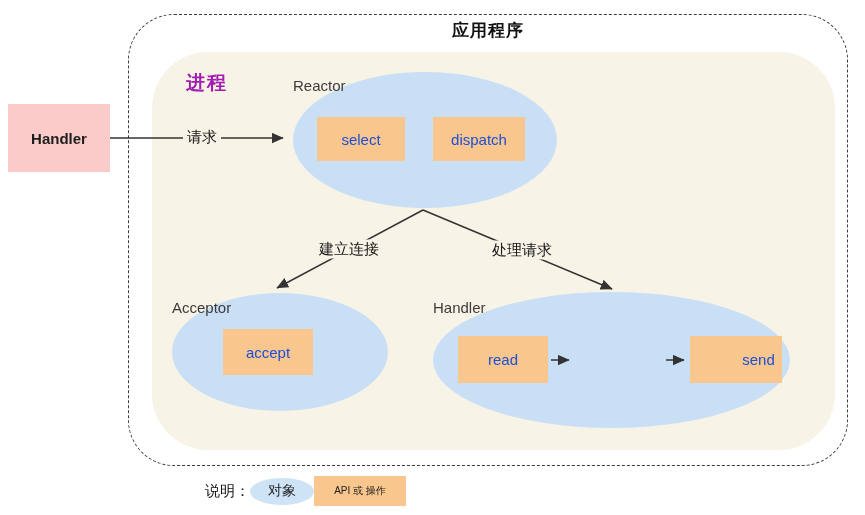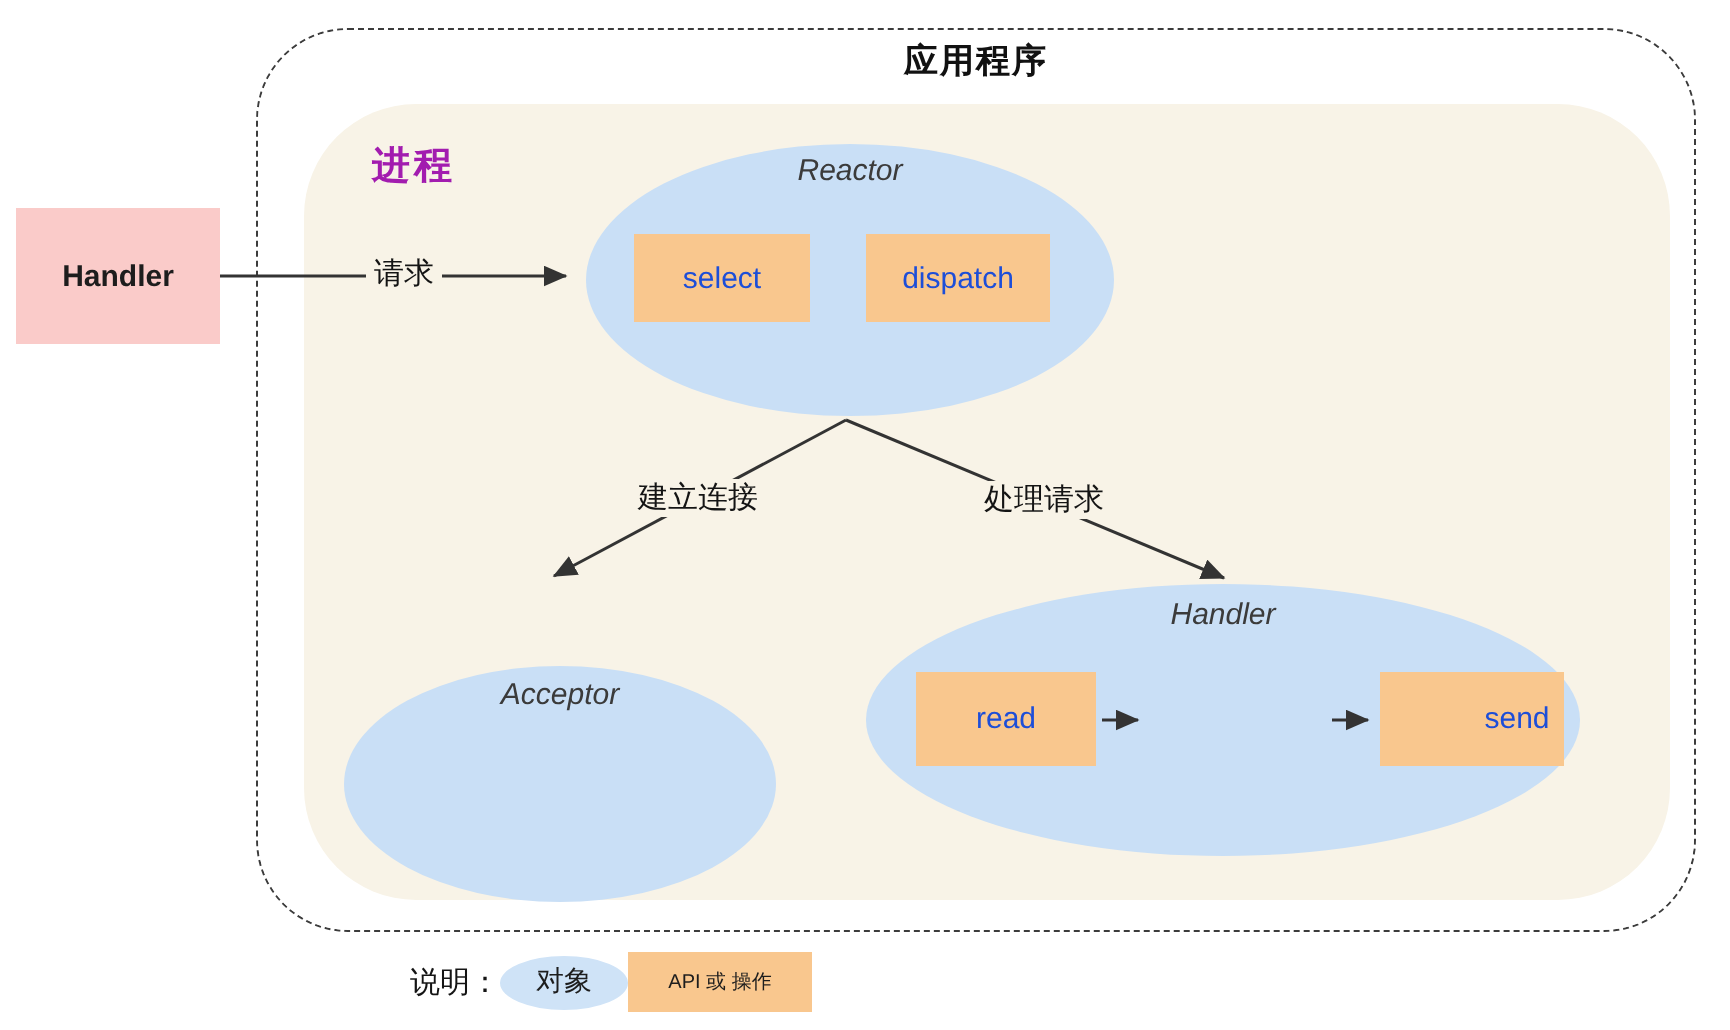--- a/index.html
+++ b/index.html
@@ -19,28 +19,28 @@
   .inner-box{
     left:152px;top:52px;width:683px;height:398px;
     background:#F8F3E7;border-radius:56px;
   }
   .process-label{
     left:186px;top:70px;font-size:19px;font-weight:bold;color:#a21caf;letter-spacing:2px;
   }
 
   .ellipse{border-radius:50%;background:#C9DFF6;}
   .ellipse .node-title{
-    position:absolute;left:0;right:0;text-align:center;
-    font-size:15px;color:#3b3b3b;font-style:italic;
+    position:absolute;left:0;right:0;text-align:left;
+    font-size:15px;color:#3b3b3b;
   }
   .el-client{left:8px;top:104px;width:102px;height:68px;background:#FACBC9;
     display:flex;align-items:center;justify-content:center;
     font-size:15px;font-weight:600;color:#1d1d1d;}
   .el-reactor{left:293px;top:72px;width:264px;height:136px;}
-  .el-acceptor{left:172px;top:293px;width:216px;height:118px;margin-top:40px;}
+  .el-acceptor{left:172px;top:293px;width:216px;height:118px;}
   .el-handler{left:433px;top:292px;width:357px;height:136px;}
 
   .op{
     background:#F9C78E;display:flex;align-items:center;justify-content:center;
     font-size:15px;color:#1d4ed8;box-sizing:border-box;
   }
   .op-select{left:317px;top:117px;width:88px;height:44px;}
   .op-dispatch{left:433px;top:117px;width:92px;height:44px;}
   .op-accept{left:223px;top:329px;width:90px;height:46px;}
   .op-read{left:458px;top:336px;width:90px;height:47px;}
@@ -80,20 +80,21 @@
 
   <div class="abs ellipse el-reactor">
     <div class="node-title" style="top:5px;">Reactor</div>
   </div>
   <div class="abs op op-select">select</div>
   <div class="abs op op-dispatch">dispatch</div>
 
   <div class="abs ellipse el-acceptor">
     <div class="node-title" style="top:6px;">Acceptor</div>
   </div>
+  <div class="abs op op-accept">accept</div>
 
   <div class="abs ellipse el-handler">
     <div class="node-title" style="top:7px;">Handler</div>
   </div>
   <div class="abs op op-read">read</div>
   <div class="abs op op-send">send</div>
 
   <svg class="abs arrows" width="865" height="515">
     <defs>
       <marker id="ah" markerWidth="10" markerHeight="8" refX="7.5" refY="3.5" orient="auto">

